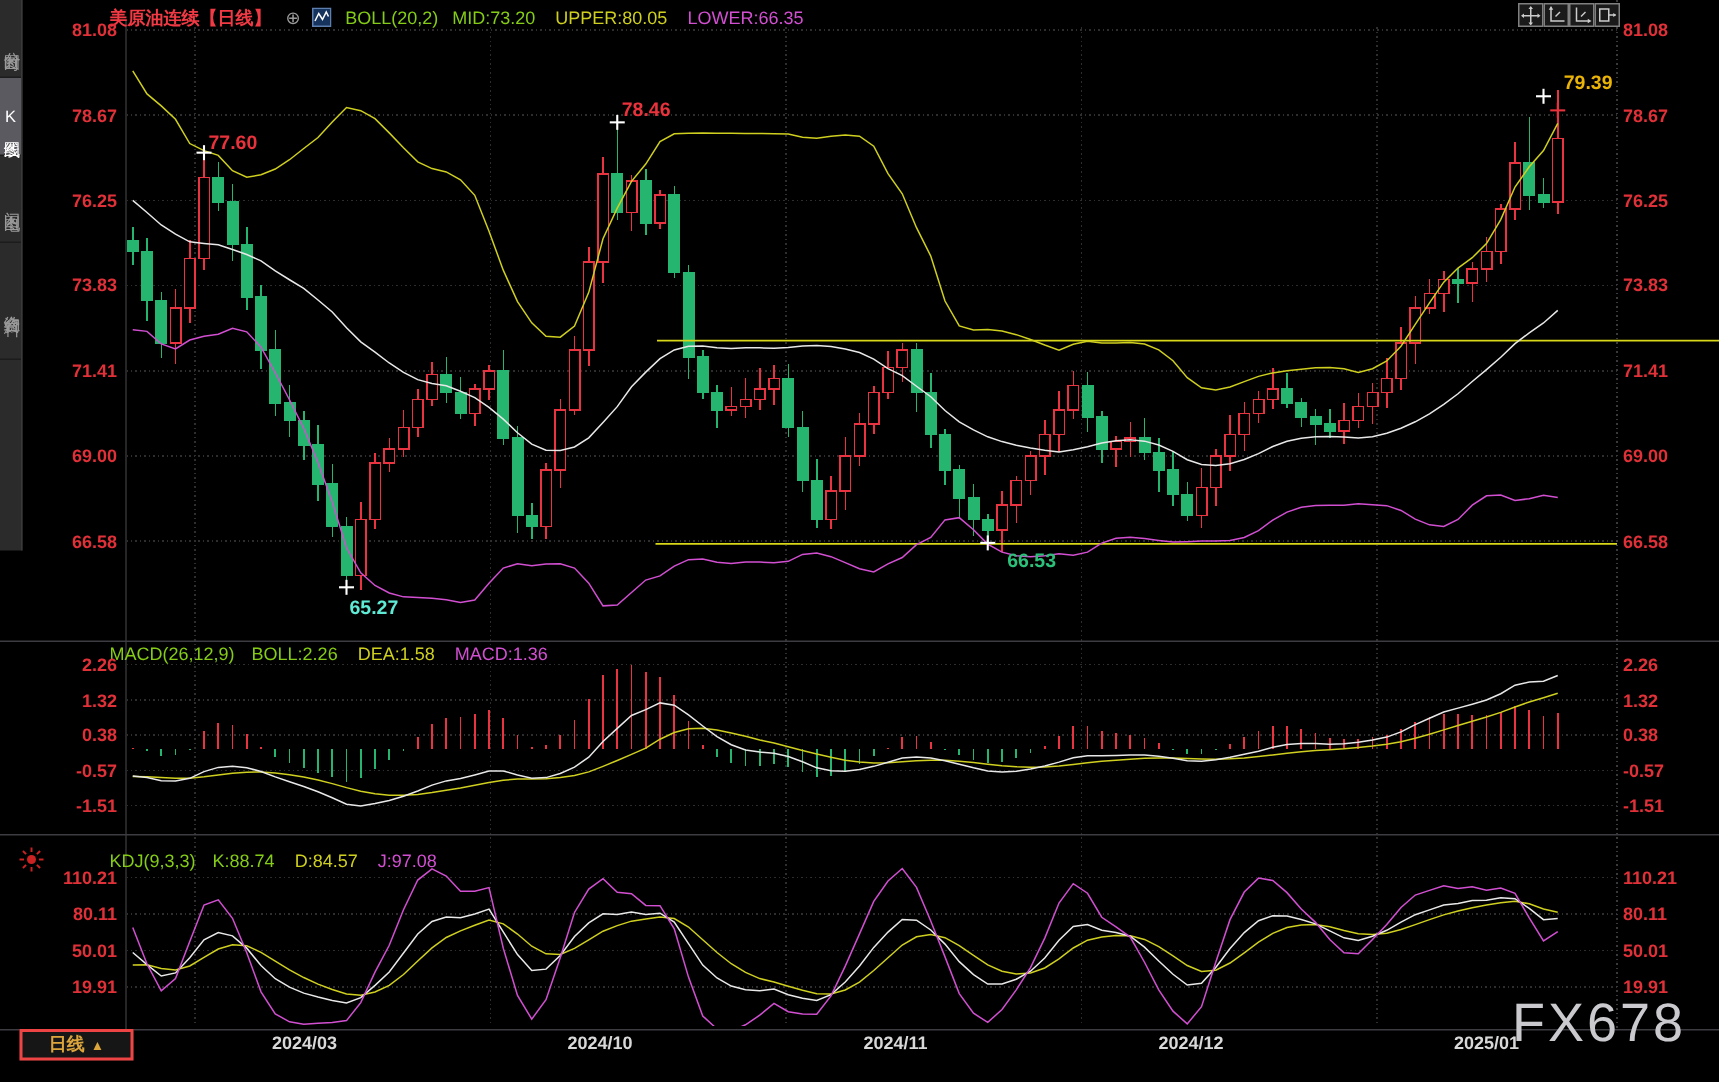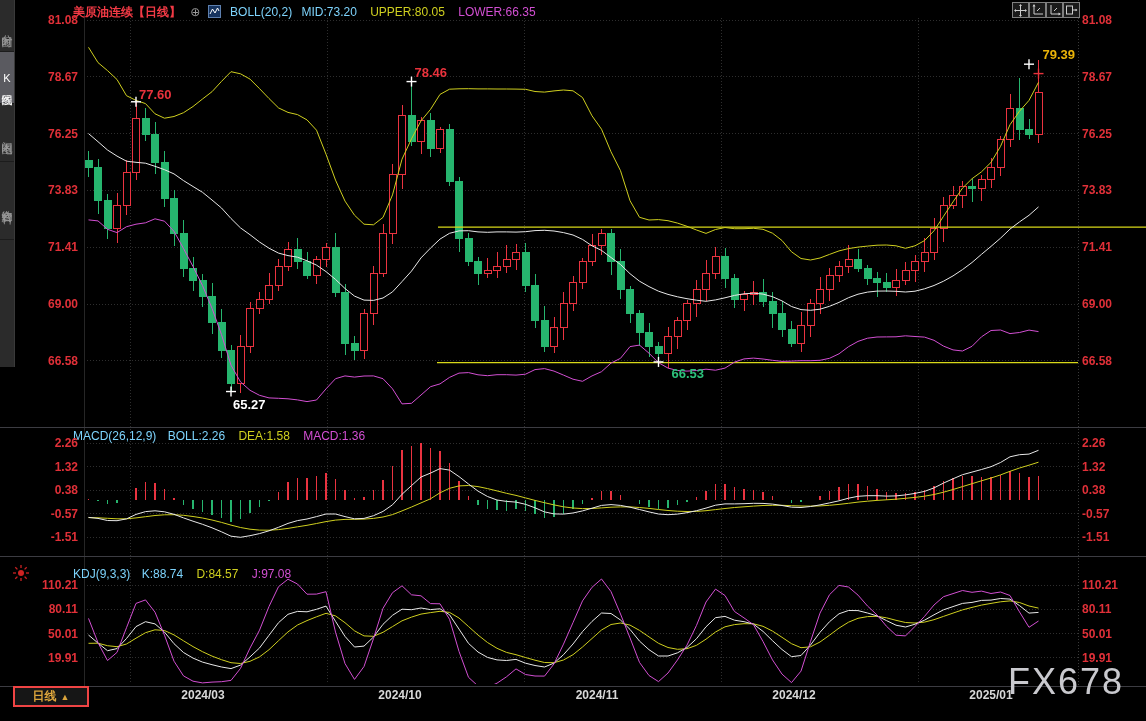--- a/index.html
+++ b/index.html
@@ -7,21 +7,21 @@
        font-family:"Liberation Sans","DejaVu Sans",sans-serif;}
   
   .sidebar{position:absolute;left:0;top:0;width:14px;height:367px;background:#2b2b2b;border-right:1px solid #3a3a3a;}
   .side-item{writing-mode:vertical-rl;text-orientation:upright;width:14px;color:#9a9a9a;
              font-size:11px;letter-spacing:1px;text-align:center;border-bottom:1px solid #1c1c1c;cursor:pointer;}
   .side-item.active{background:#5a5a60;color:#ffffff;}
   
   .pane-hdr{position:absolute;font-size:12px;white-space:nowrap;}
   .pane-hdr span{margin-right:10px;}
   .t-title{color:#f23a45;font-weight:700;}
-  .t-white{color:#7dd3fc;}
+  .t-white{color:#84cc16;}
   .t-yellow{color:#cfcf1f;}
   .t-magenta{color:#d24fd2;}
   .t-gray{color:#9a9a9a;}
   
   .axlabel-l{position:absolute;left:20px;width:58px;text-align:right;font-size:12px;font-weight:700;color:#e03038;line-height:16px;}
   .axlabel-r{position:absolute;left:1082px;width:62px;text-align:left;font-size:12px;font-weight:700;color:#e03038;line-height:16px;}
   
   .anno{position:absolute;font-size:13px;font-weight:700;white-space:nowrap;}
   
   .tool-icon{position:absolute;top:2px;width:15px;height:14px;background:#1a1a1a;border:1px solid #808080;cursor:pointer;}
@@ -526,21 +526,21 @@
       <div class="axlabel-r" style="top: 601.3px;">80.11</div>
       <div class="axlabel-l" style="top: 625.6px;">50.01</div>
       <div class="axlabel-r" style="top: 625.6px;">50.01</div>
       <div class="axlabel-l" style="top: 649.9px;">19.91</div>
       <div class="axlabel-r" style="top: 649.9px;">19.91</div>
     </div>
   <div id="annos">
       <div class="anno" style="left: 139px; top: 86.78px; color: rgb(232, 50, 60);">77.60</div>
       <div class="anno" style="left: 414.5px; top: 64.57px; color: rgb(232, 50, 60);">78.46</div>
       <div class="anno" style="left: 1042.5px; top: 46.715px; color: #eab308;">79.39</div>
-      <div class="anno" style="left: 233px; top: 396.535px; color: #ffffff;">65.27</div>
+      <div class="anno" style="left: 233px; top: 396.535px; color: #5eead4;">65.27</div>
       <div class="anno" style="left: 671.5px; top: 365.925px; color: rgb(44, 193, 123);">66.53</div>
     </div>
   <div id="dates">
       <div class="date-label" style="left: 203px;">2024/03</div>
       <div class="date-label" style="left: 400px;">2024/10</div>
       <div class="date-label" style="left: 597px;">2024/11</div>
       <div class="date-label" style="left: 794px;">2024/12</div>
       <div class="date-label" style="left: 991px;">2025/01</div>
     </div>
 

